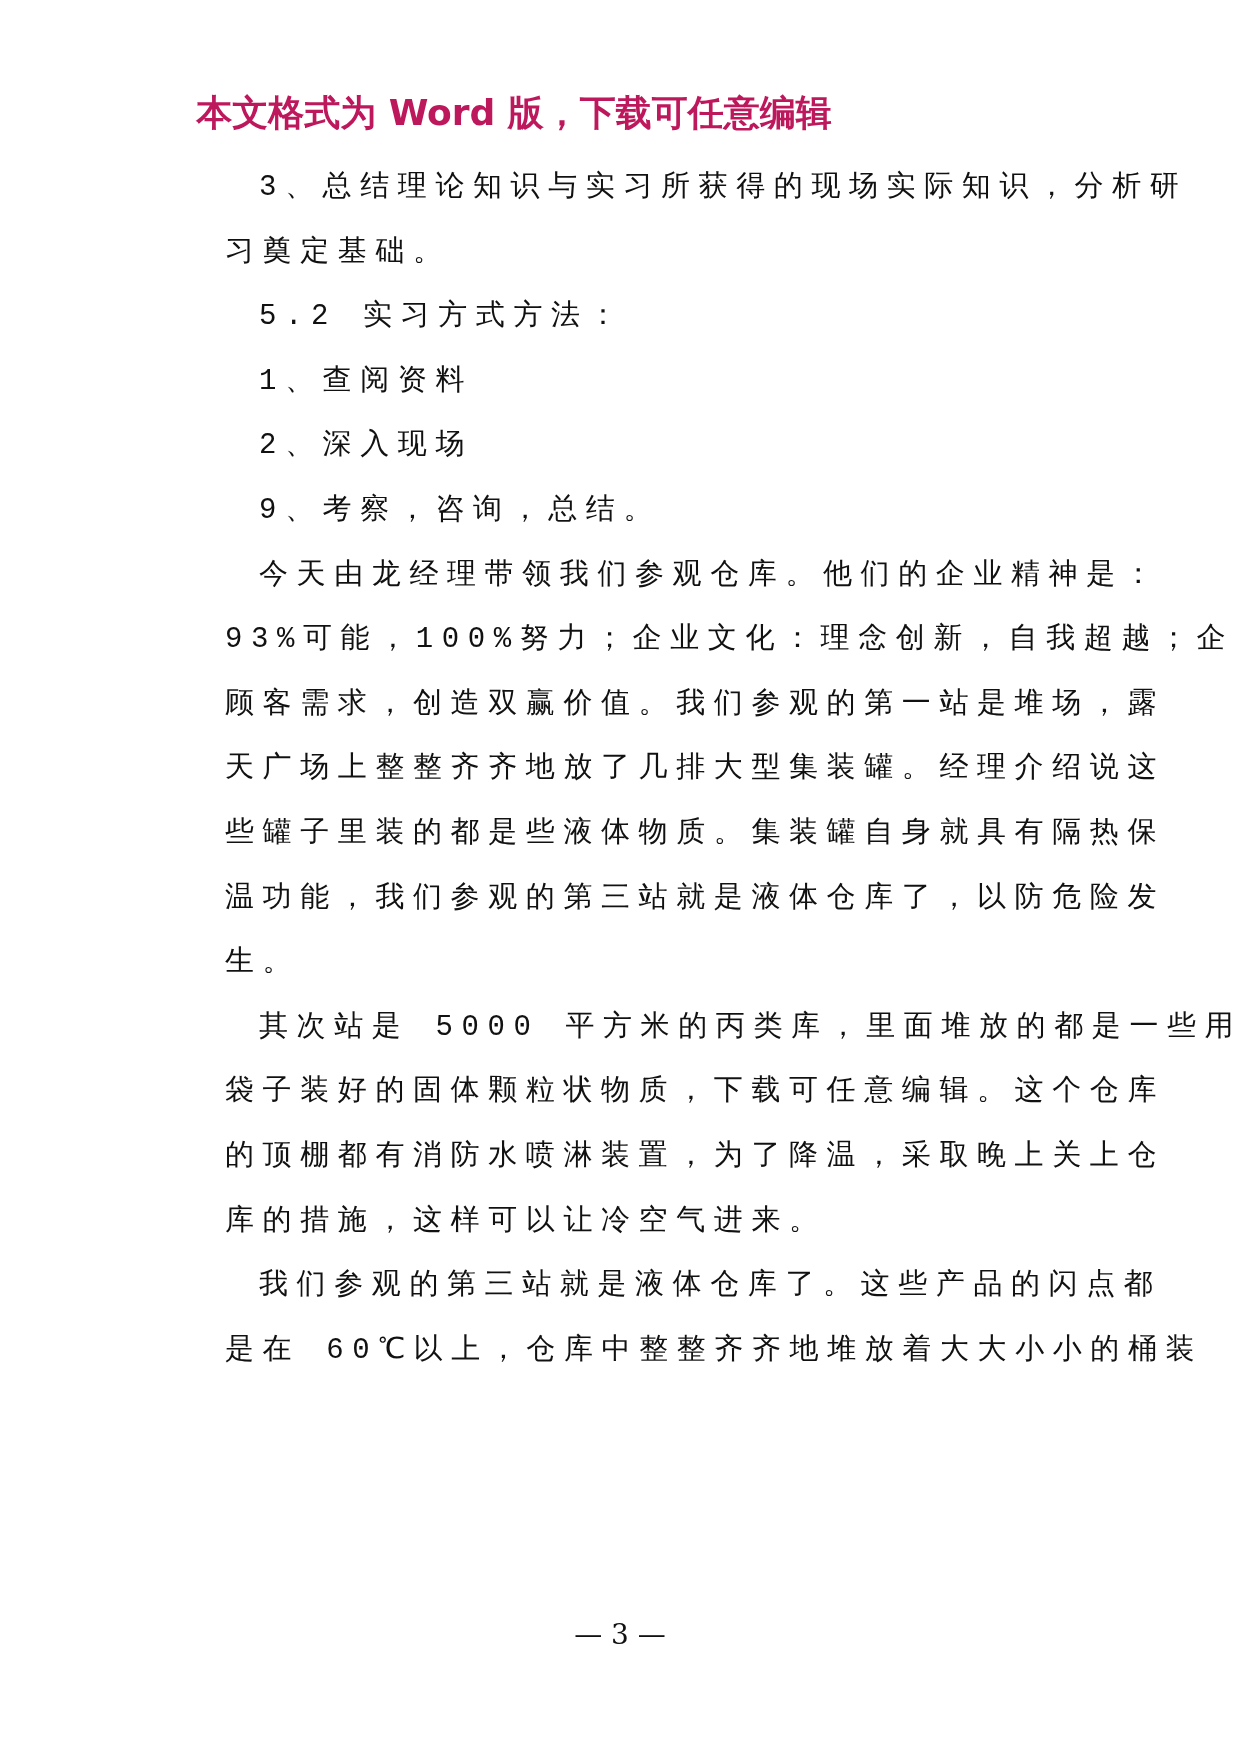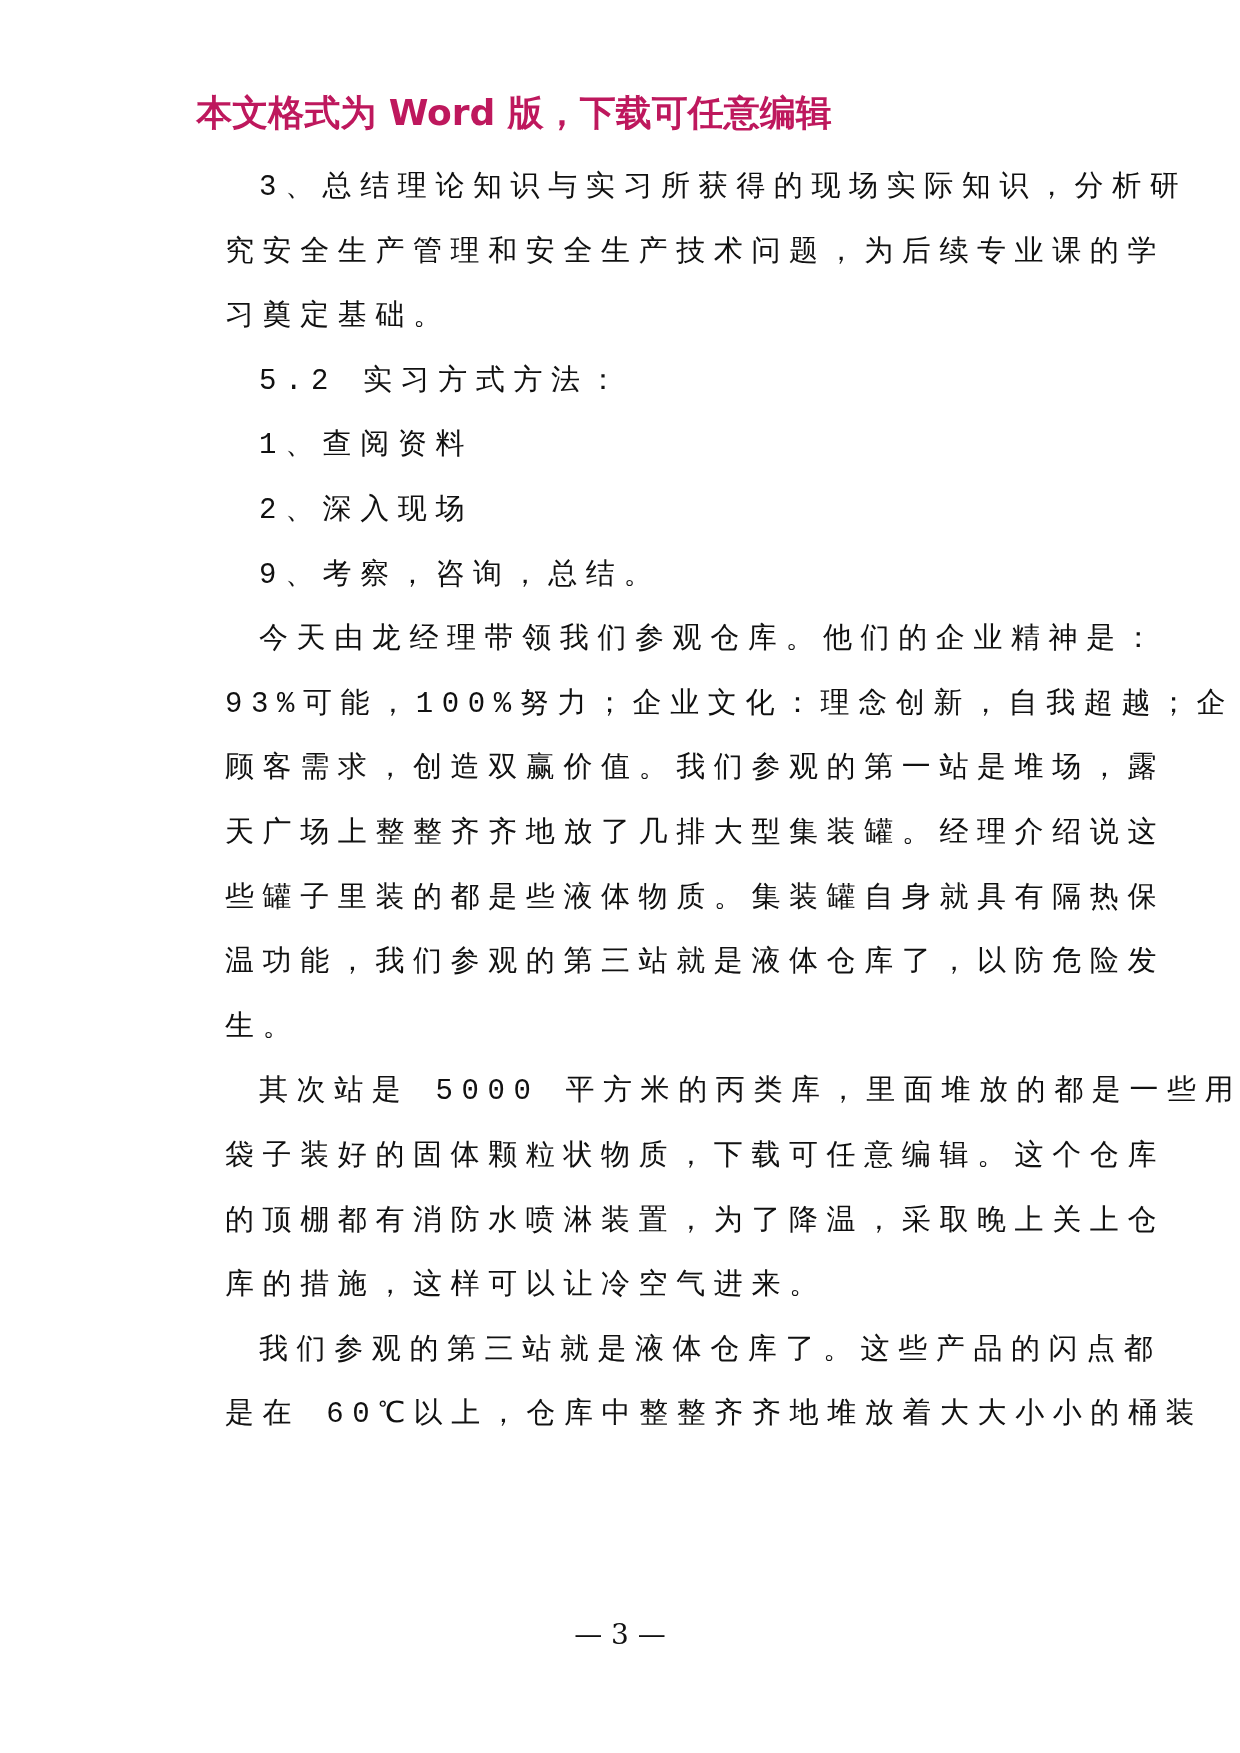--- a/index.html
+++ b/index.html
@@ -25,21 +25,20 @@
   }
 </style>
 </head>
 <body>
 
 <div class="page">
   <div class="header">本文格式为 Word 版，下载可任意编辑</div>
 
   <div class="body">
     <span class="line indent">3、总结理论知识与实习所获得的现场实际知识，分析研</span>
-    <span class="line">究安全生产管理和安全生产技术问题，为后续专业课的学</span>
     <span class="line">习奠定基础。</span>
     <span class="line indent">5.2 实习方式方法：</span>
     <span class="line indent">1、查阅资料</span>
     <span class="line indent">2、深入现场</span>
     <span class="line indent">9、考察，咨询，总结。</span>
     <span class="line indent">今天由龙经理带领我们参观仓库。他们的企业精神是：</span>
     <span class="line">93%可能，100%努力；企业文化：理念创新，自我超越；企</span>
     <span class="line">顾客需求，创造双赢价值。我们参观的第一站是堆场，露</span>
     <span class="line">天广场上整整齐齐地放了几排大型集装罐。经理介绍说这</span>
     <span class="line">些罐子里装的都是些液体物质。集装罐自身就具有隔热保</span>

